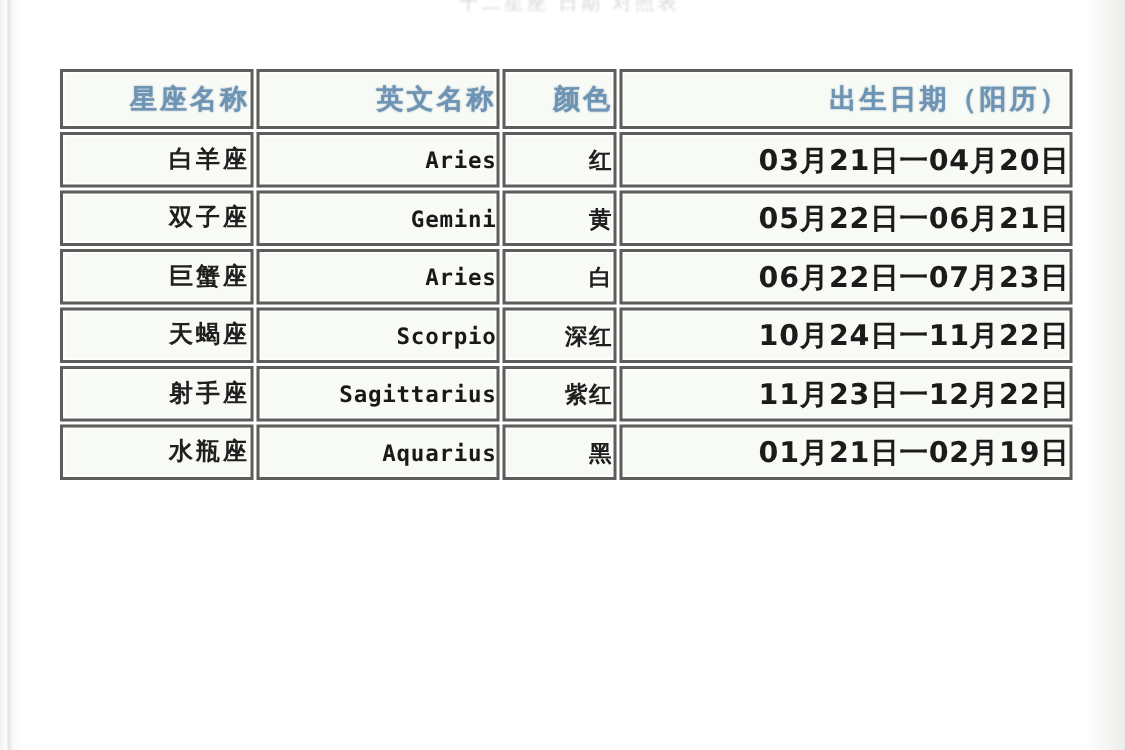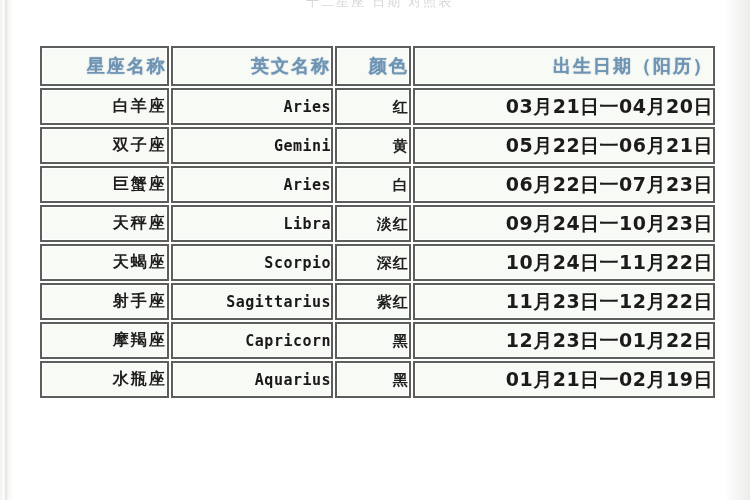--- a/index.html
+++ b/index.html
@@ -180,44 +180,32 @@
           <td><span class="color-cell">黄</span></td>
           <td><span class="date">05月22日一06月21日</span></td>
         </tr>
         <tr>
           <td><span class="cn">巨蟹座</span></td>
           <td><span class="en">Aries</span></td>
           <td><span class="color-cell">白</span></td>
           <td><span class="date">06月22日一07月23日</span></td>
         </tr>
         <tr>
-          <td><span class="cn">天秤座</span></td>
-          <td><span class="en">Libra</span></td>
-          <td><span class="color-cell">淡红</span></td>
-          <td><span class="date">09月24日一10月23日</span></td>
-        </tr>
-        <tr>
           <td><span class="cn">天蝎座</span></td>
           <td><span class="en">Scorpio</span></td>
           <td><span class="color-cell">深红</span></td>
           <td><span class="date">10月24日一11月22日</span></td>
         </tr>
         <tr>
           <td><span class="cn">射手座</span></td>
           <td><span class="en">Sagittarius</span></td>
           <td><span class="color-cell">紫红</span></td>
           <td><span class="date">11月23日一12月22日</span></td>
         </tr>
         <tr>
-          <td><span class="cn">摩羯座</span></td>
-          <td><span class="en">Capricorn</span></td>
-          <td><span class="color-cell">黑</span></td>
-          <td><span class="date">12月23日一01月22日</span></td>
-        </tr>
-        <tr>
           <td><span class="cn">水瓶座</span></td>
           <td><span class="en">Aquarius</span></td>
           <td><span class="color-cell">黑</span></td>
           <td><span class="date">01月21日一02月19日</span></td>
         </tr>
       </tbody>
   </table>
 </div>
 
 </body></html>

